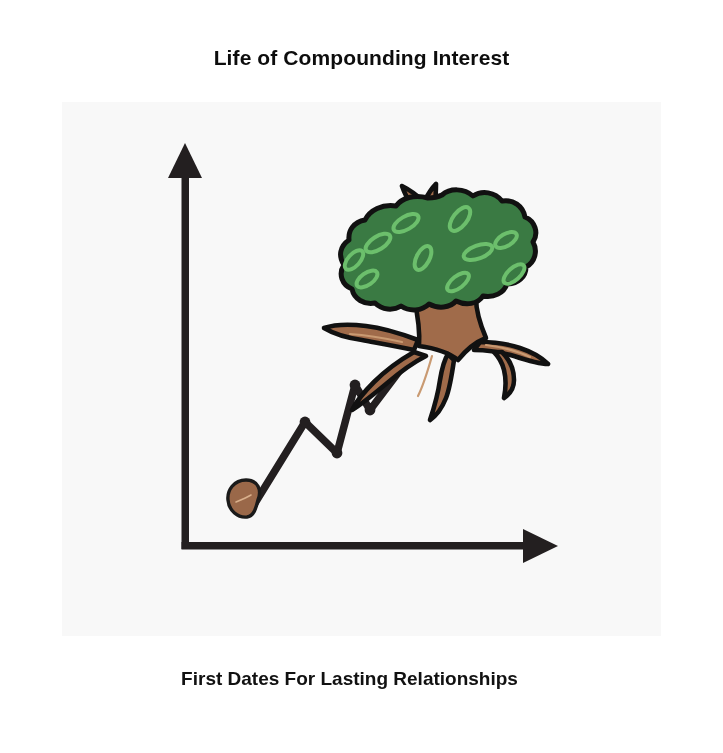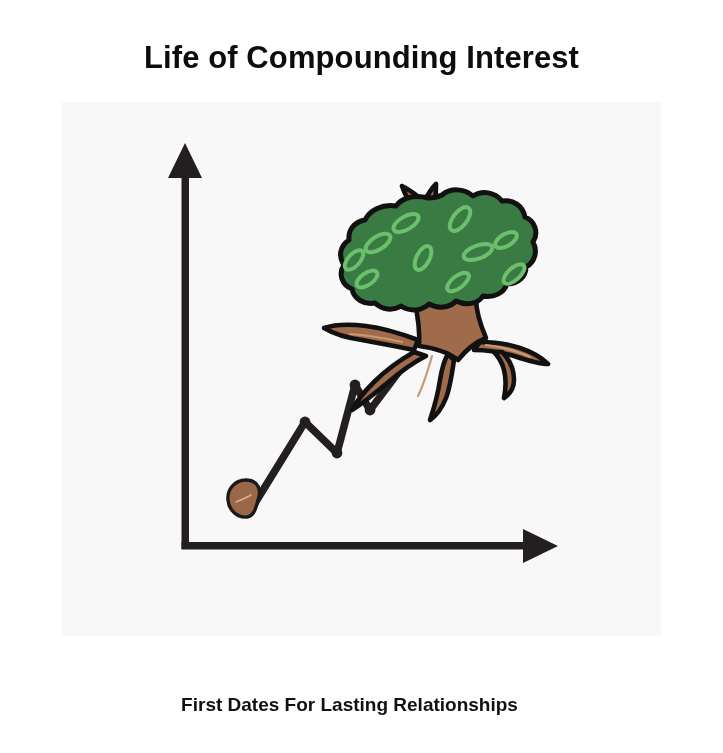--- a/index.html
+++ b/index.html
@@ -17,21 +17,21 @@
   .page {
     position: absolute;
     inset: 0;
   }
   .chart-title {
     position: absolute;
     left: 0;
     top: 38px;
     width: 723px;
     text-align: center;
-    font-size: 31px;
+    font-size: 21px;
     font-weight: bold;
     color: #0d0d0d;
     letter-spacing: 0.1px;
     line-height: 40px;
   }
   .chart-panel {
     position: absolute;
     left: 62px;
     top: 102px;
     width: 599px;
@@ -42,21 +42,21 @@
     position: absolute;
     left: 0;
     top: 0;
     width: 599px;
     height: 534px;
     display: block;
   }
   .chart-caption {
     position: absolute;
     left: 0;
-    top: 692px;
+    top: 666px;
     width: 699px;
     text-align: center;
     font-size: 19px;
     font-weight: bold;
     color: #111111;
     line-height: 26px;
   }
 </style>
 </head>
 <body>

